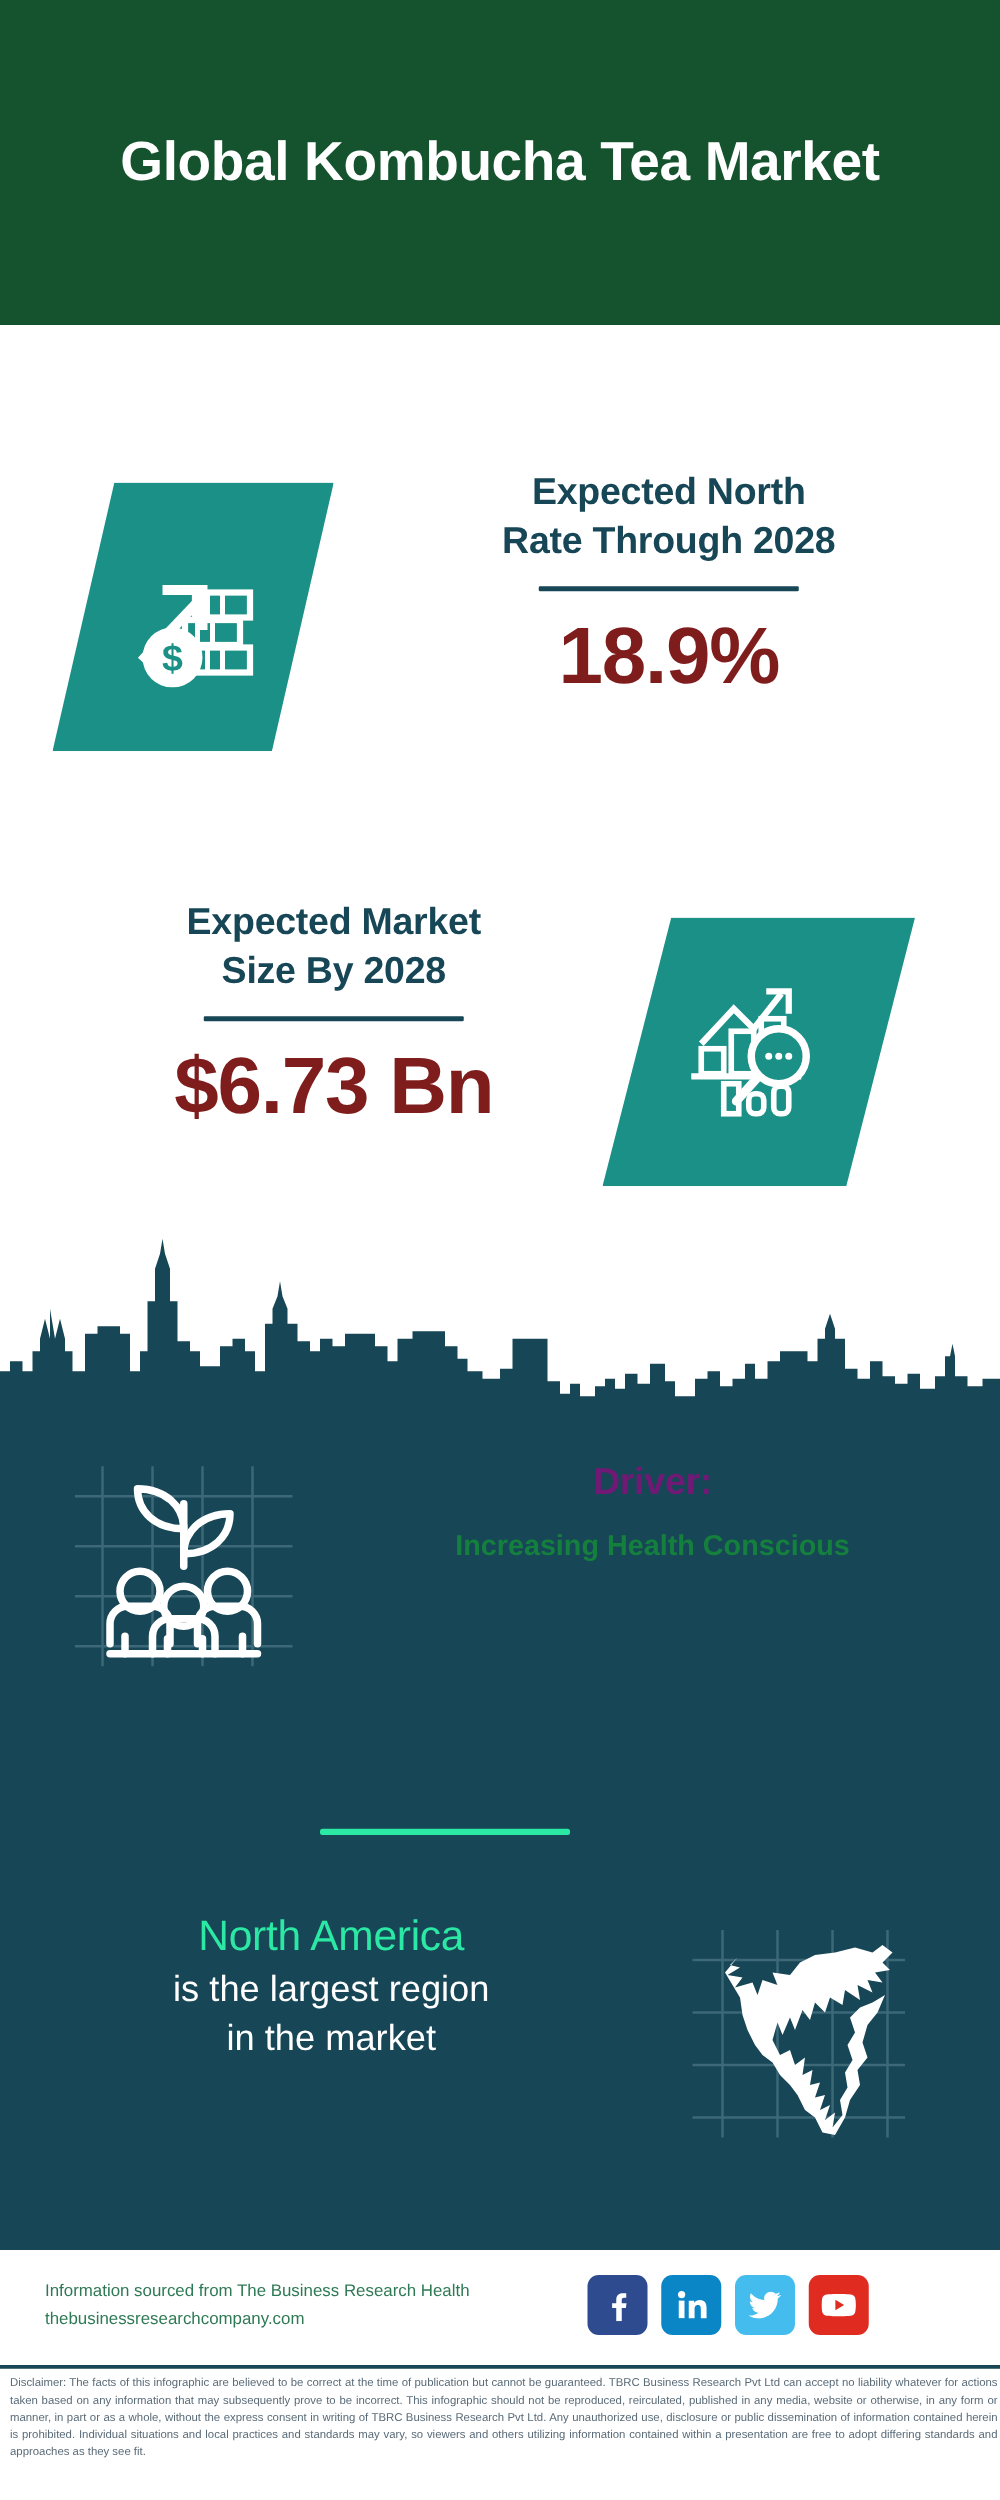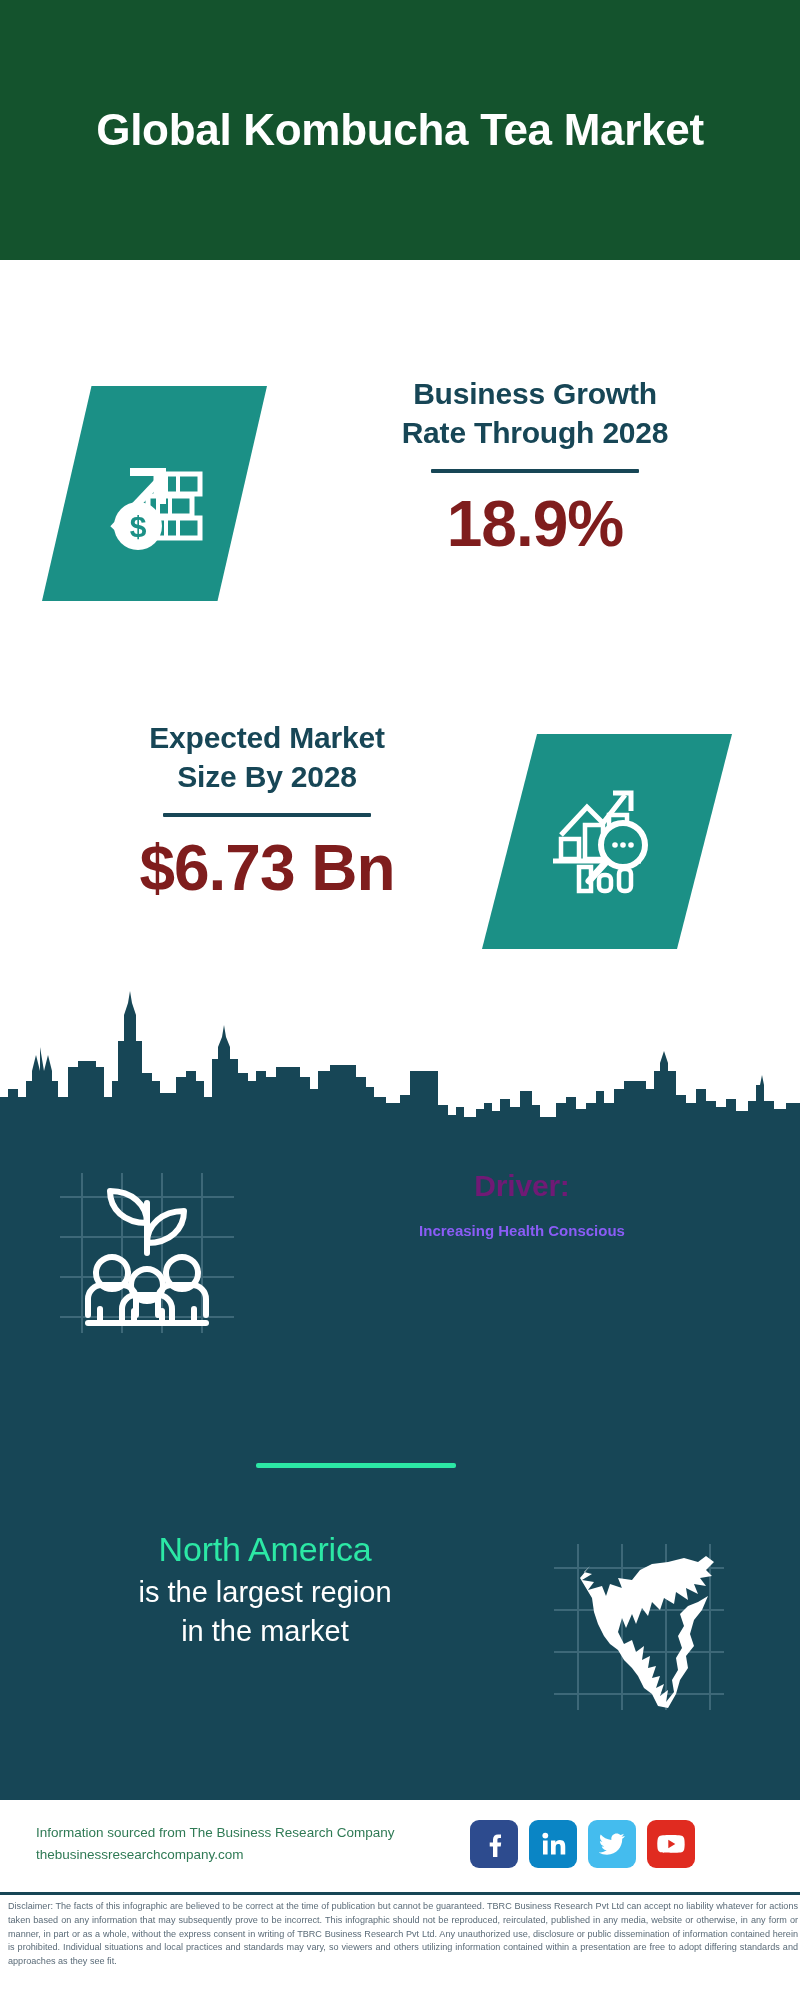--- a/index.html
+++ b/index.html
@@ -70,21 +70,21 @@
   }
 
   
   .driver-block { position:absolute; left:0; top:1155px; width:800px; height:190px; }
   .driver-icon { position:absolute; left:52px; top:12px; width:190px; height:170px; }
   .driver-text { position:absolute; left:272px; top:14px; width:500px; text-align:center; }
   .driver-label {
     color:#701a75; font-size:30px; font-weight:bold; letter-spacing:-0.2px;
   }
   .driver-body {
-    color:#8b5cf6; font-size:15px; font-weight:bold; line-height:1.38;
+    color:#15803d; font-size:23px; font-weight:bold; line-height:1.38;
     margin-top:18px;
   }
 
   
   .mint-rule {
     position:absolute; left:256px; top:1463px;
     width:200px; height:5px; background:#2CE8A5; border-radius:2px;
   }
 
   
@@ -149,21 +149,21 @@
           <rect x="60" y="80" width="44" height="20" stroke="#fff" stroke-width="5" fill="none"></rect>
           <line x1="70" y1="80" x2="70" y2="100" stroke="#fff" stroke-width="4"></line>
           <line x1="82" y1="80" x2="82" y2="100" stroke="#fff" stroke-width="4"></line>
           <circle cx="42" cy="88" r="24" fill="#fff"></circle>
           <text x="42" y="99" font-family="Liberation Sans, sans-serif" font-size="30" font-weight="bold" fill="#1B9086" text-anchor="middle">$</text>
         </svg>
       </span>
     </div>
 
     <div class="growth-text">
-      <div class="head-dark">Business Growth</div>
+      <div class="head-dark">Expected North</div>
       <div class="head-dark">Rate Through 2028</div>
       <div class="rule-dark"></div>
       <div class="big-teal">18.9%</div>
     </div>
   </div>
 
   <div class="sec-size">
 
     <div class="size-text">
       <div class="head-dark">Expected Market</div>
@@ -257,21 +257,21 @@
           <line x1="6" y1="112" x2="176" y2="112"></line>
           <line x1="6" y1="154" x2="176" y2="154"></line>
         </g>
         <path fill="#ffffff" d="M42 26 L36 32 L44 34 L34 40 L46 42 L40 50 L54 46 L58 56 L62 44 L74 48 L70 38 L84 40 L92 30 L104 24 L120 22 L136 18 L150 22 L158 16 L166 22 L158 30 L164 36 L152 38 L158 46 L146 44 L150 54 L138 48 L140 60 L128 52 L126 64 L116 58 L112 70 L104 62 L100 76 L94 68 L88 84 L84 74 L78 88 L74 78 L70 92 L76 104 L84 100 L88 112 L96 106 L94 120 L102 116 L100 128 L108 126 L104 138 L112 136 L108 148 L116 144 L112 156 L120 150 L118 162 L126 152 L124 140 L130 130 L128 118 L134 108 L130 96 L136 86 L132 74 L140 66 L150 62 L160 56 L154 70 L146 80 L142 94 L146 106 L138 116 L140 128 L132 140 L128 154 L120 168 L110 166 L104 154 L96 148 L90 136 L84 128 L76 120 L70 110 L62 104 L56 96 L50 84 L46 72 L44 58 L38 48 L32 38 Z"></path>
       </svg>
     </div>
   </div>
 
   <div class="footer">
     <div class="footer-text">
-      <div class="footer-line">Information sourced from The Business Research Company</div>
+      <div class="footer-line">Information sourced from The Business Research Health</div>
       <div class="footer-line">thebusinessresearchcompany.com</div>
     </div>
     <div class="social">
       <div class="sicon fb">
         <svg width="26" height="26" viewBox="0 0 26 26">
             <path fill="#fff" d="M16.4 26V15.4h3.3l.5-3.9h-3.8V9c0-1.1.3-1.9 1.9-1.9H20V3.6c-.4 0-1.6-.1-3-.1-3 0-5 1.8-5 5.1v2.9H8.7v3.9H12V26z"></path>
           </svg>
       </div>
       <div class="sicon li">
         <svg width="26" height="26" viewBox="0 0 26 26">

